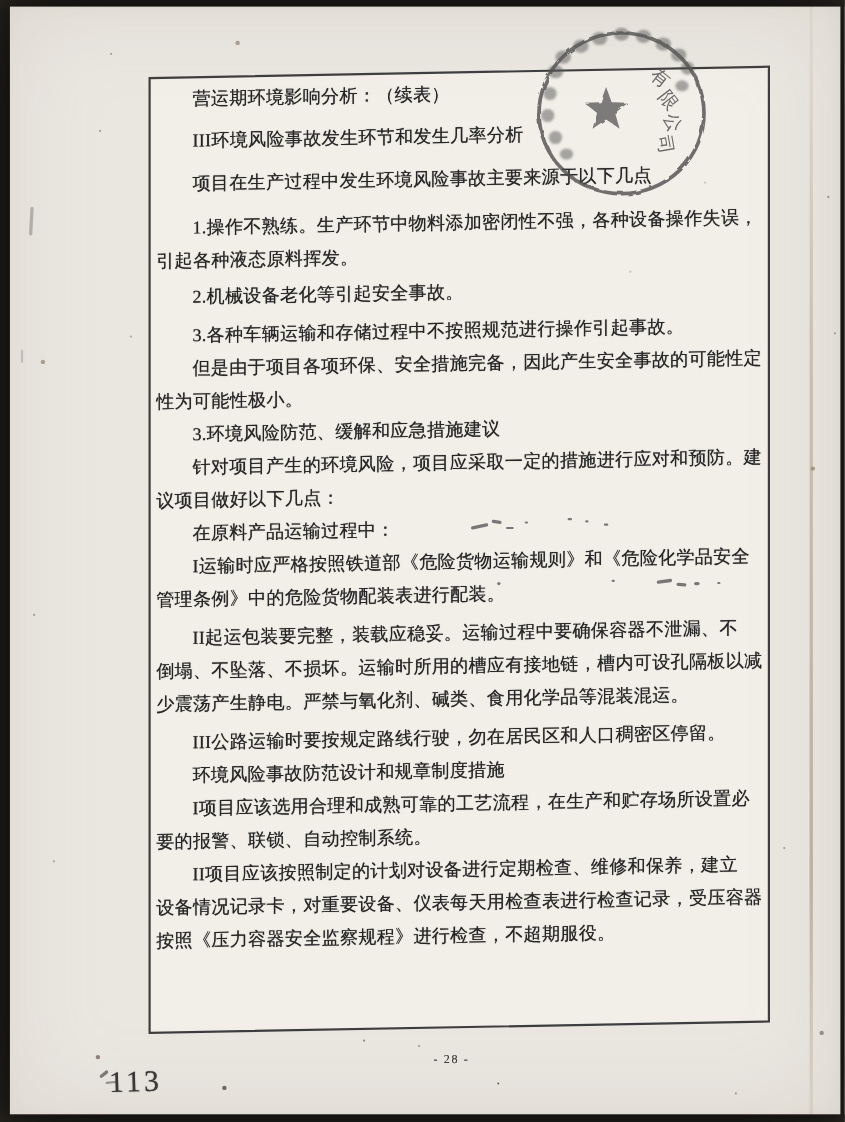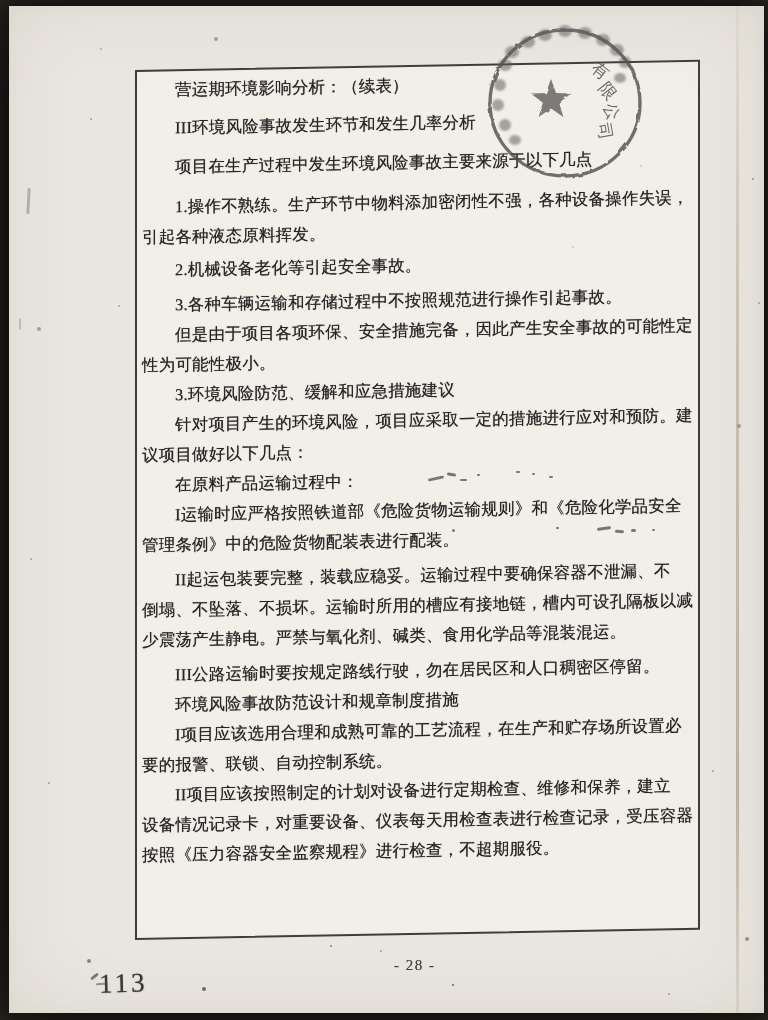--- a/index.html
+++ b/index.html
@@ -40,21 +40,21 @@
   .para:nth-of-type(2){margin-bottom:9px}
   .para:nth-of-type(3){margin-bottom:10px}
   .para:nth-of-type(4){margin-bottom:3px}
   .para:nth-of-type(5){margin-bottom:5px}
   .para:nth-of-type(11){margin-bottom:5px}
   .para:nth-of-type(12){margin-bottom:5px}
   
   .stamp{position:absolute;left:485px;top:24px;width:160px;height:160px;}
   
   .page-number{
-    position:absolute;left:394px;top:957px;font-size:15px;color:#3f3f3f;
+    position:absolute;left:394px;top:957px;font-size:11px;color:#3f3f3f;
     letter-spacing:1.5px;text-shadow:0 0 .6px rgba(70,70,70,.7);font-family:Liberation Serif, serif;
   }
   .serial{
     position:absolute;left:99px;top:968px;font-size:27px;color:#363636;
     letter-spacing:3px;transform:rotate(-1.5deg);
     text-shadow:0 0 1px rgba(60,60,60,.8);
   }
   
   .mark{position:absolute;background:#454545;opacity:.7;border-radius:2px;}
   .speckles{

